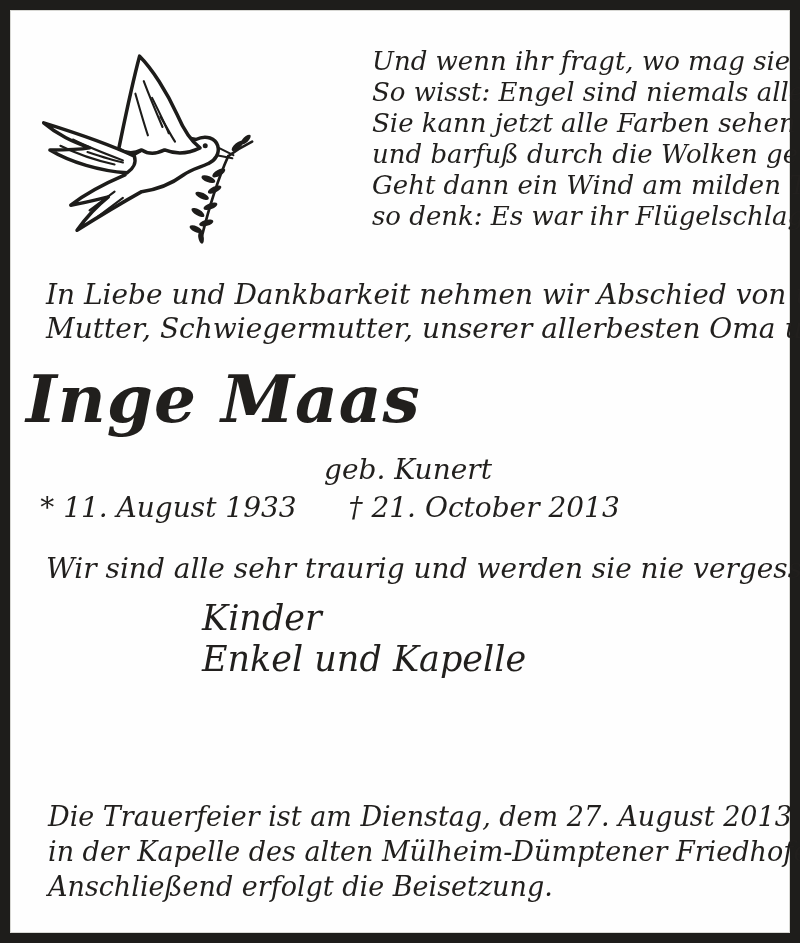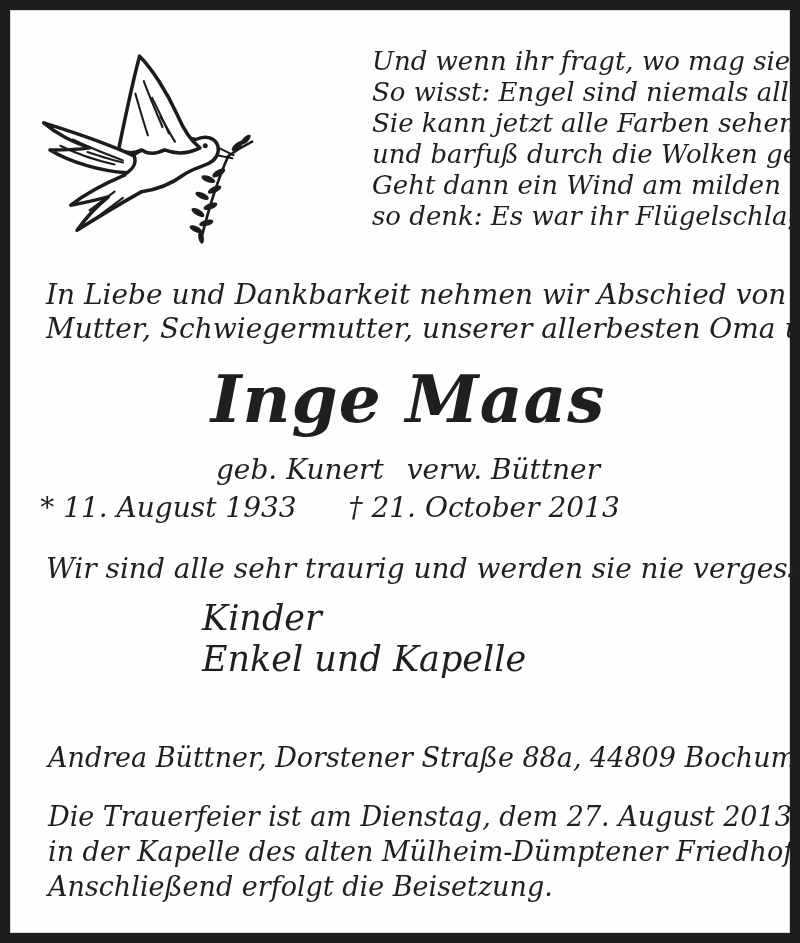--- a/index.html
+++ b/index.html
@@ -16,21 +16,21 @@
   }
   .txt{
     position:absolute;
     font-style:italic;
     color:#211f1d;
     white-space:nowrap;
   }
   .poem{left:362px;top:36px;font-size:26px;line-height:31px;}
   .intro{left:36px;top:268px;font-size:28px;line-height:34px;}
   .name{
-    left:0;top:350px;width:780px;text-align:center;
+    left:0;top:350px;width:780px;
     font-size:66px;font-weight:bold;letter-spacing:1px;
     padding-left:16px;box-sizing:border-box;
   }
   .subnames{left:0;top:443px;width:780px;display:flex;justify-content:center;gap:23px;
     font-size:28px;padding-left:16px;box-sizing:border-box;}
   .dates{left:0;top:481px;width:624px;display:flex;justify-content:center;gap:52px;
     font-size:28px;padding-left:16px;box-sizing:border-box;}
   .mourning{left:36px;top:542px;font-size:28px;}
   .kinder{left:192px;top:588px;font-size:35px;text-align:right;}
   .enkel{left:192px;top:629px;font-size:35px;}
@@ -123,34 +123,32 @@
 
   <div class="txt intro">
     <div>In Liebe und Dankbarkeit nehmen wir Abschied von unserer lieben</div>
     <div>Mutter, Schwiegermutter, unserer allerbesten Oma und Tick-Tack-Oma</div>
   </div>
 
   <div class="txt name">Inge Maas</div>
 
   <div class="txt subnames">
     <span>geb. Kunert</span>
-    <span>verw. Büttner</span>
   </div>
 
   <div class="txt dates">
     <span>* 11. August 1933</span>
     <span>† 21. October 2013</span>
   </div>
 
   <div class="txt mourning">Wir sind alle sehr traurig und werden sie nie vergessen.</div>
 
   <div class="txt kinder">Kinder</div>
   <div class="txt enkel">Enkel und Kapelle</div>
 
-  <div class="txt address">Andrea Büttner, Dorstener Straße 88a, 44809 Bochum</div>
 
   <div class="txt funeral">
     <div>Die Trauerfeier ist am Dienstag, dem 27. August 2013 um 12.00 Uhr</div>
     <div>in der Kapelle des alten Mülheim-Dümptener Friedhofes am Schildberg.</div>
     <div>Anschließend erfolgt die Beisetzung.</div>
   </div>
 
 </div>
 
 </body></html>

